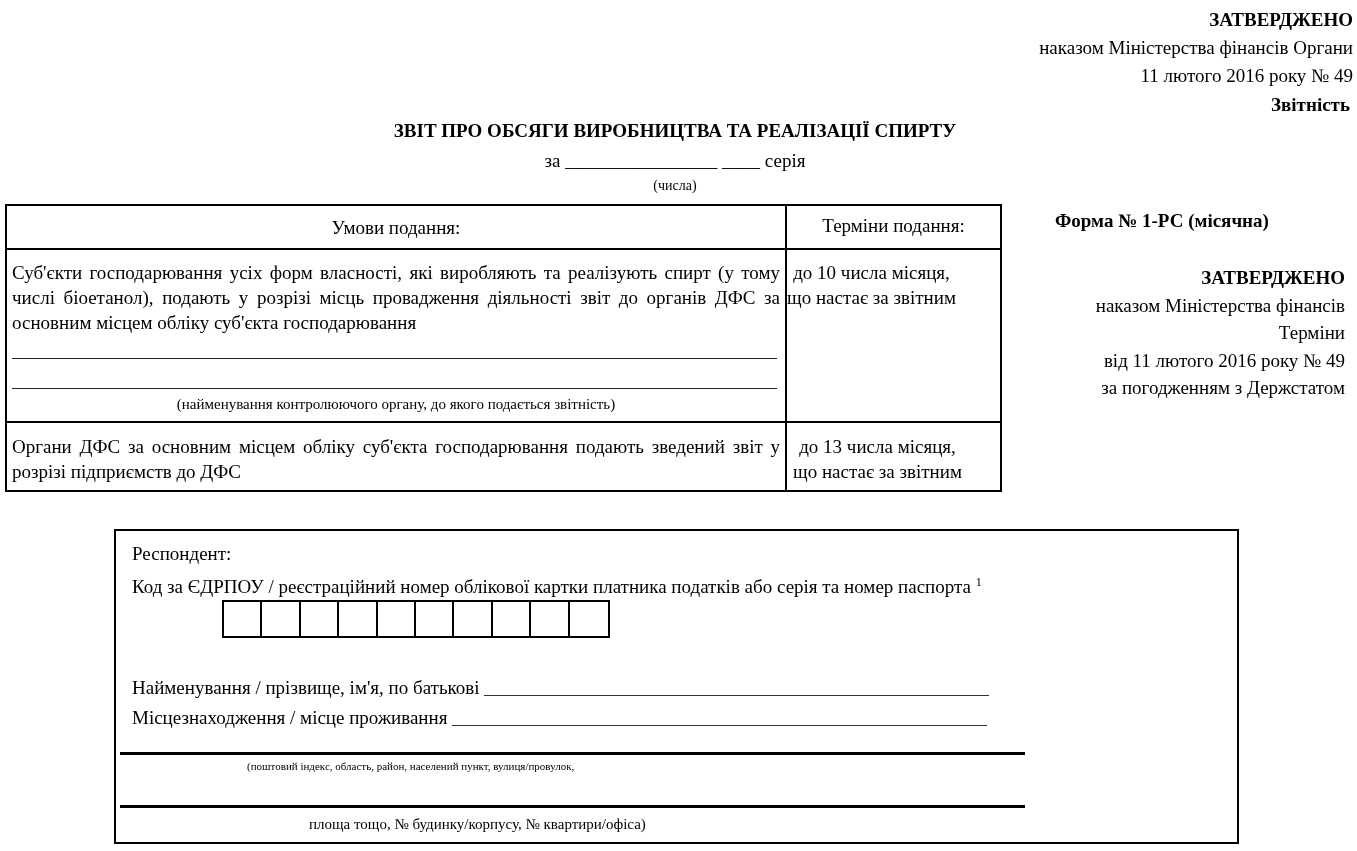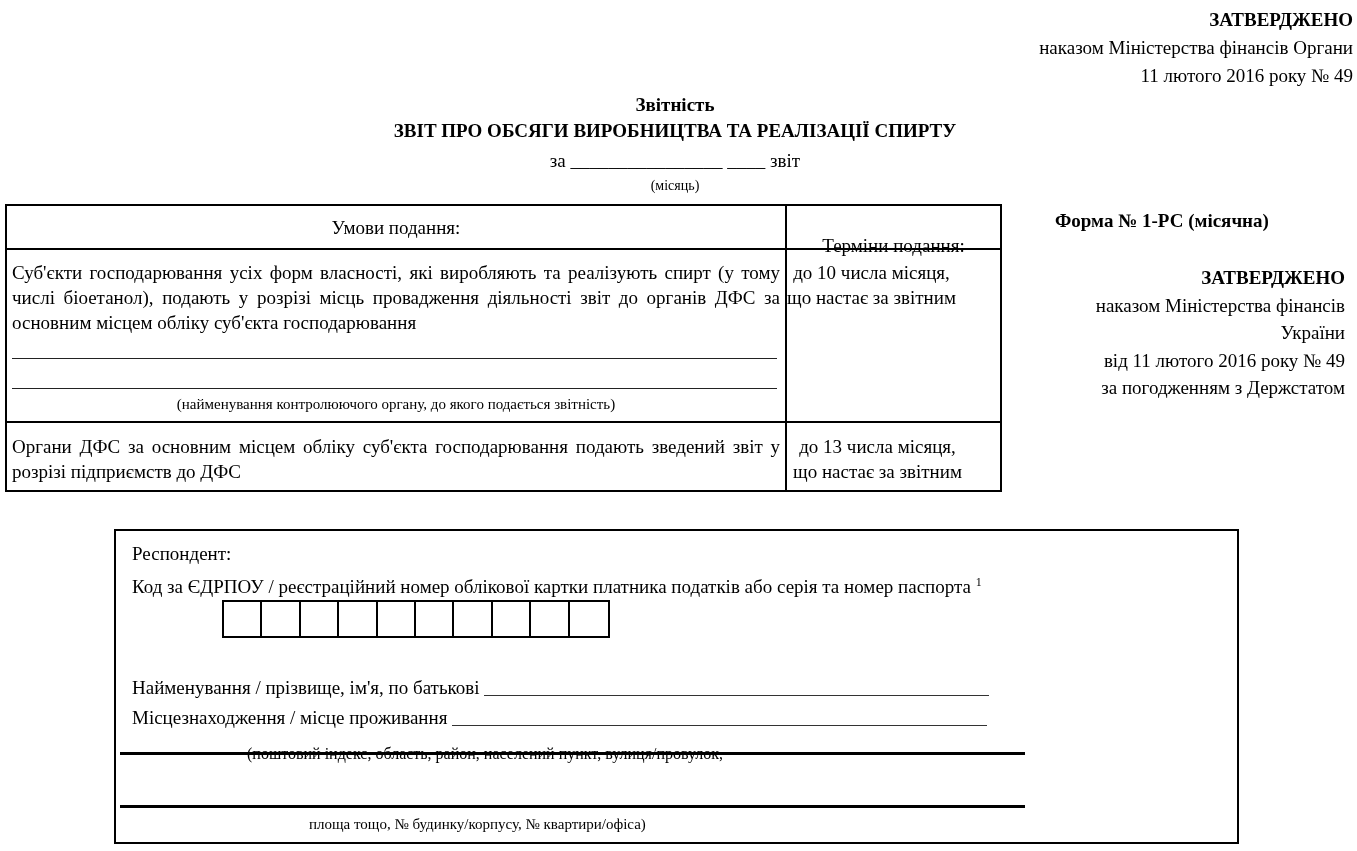--- a/index.html
+++ b/index.html
@@ -35,20 +35,21 @@
       top: 92px;
       text-align: center;
     }
     .title-block .t1 {
       position: absolute;
       left: 0; width: 1350px;
       top: 0;
       font-weight: bold;
       font-size: 19px;
       line-height: 26px;
+      text-align: right;
     }
     .title-block .t2 {
       position: absolute;
       left: 0; width: 1350px;
       top: 26px;
       font-weight: bold;
       font-size: 19px;
       line-height: 26px;
     }
     .title-block .t3 {
@@ -189,32 +190,32 @@
   <div>11 лютого 2016 року № 49</div>
 </div>
 
 <div class="abs title-block">
   <div class="t1">Звітність</div>
   <div class="t2">ЗВІТ ПРО ОБСЯГИ ВИРОБНИЦТВА ТА РЕАЛІЗАЦІЇ СПИРТУ</div>
   <div class="t3">
     <span>за</span>
     <span>________________</span>
     <span>____</span>
-    <span>звіт</span>
-  </div>
-  <div class="t4">(місяць)</div>
+    <span>серія</span>
+  </div>
+  <div class="t4">(числа)</div>
 </div>
 
 <div class="abs cond-table">
   <div class="vline"></div>
   <div class="hline" style="top:42px;"></div>
   <div class="hline" style="top:215px;"></div>
 
   <div class="cell-text center" style="left:0; width:778px; top:9px;">Умови подання:</div>
-  <div class="cell-text center" style="left:780px; width:213px; top:27px;">Терміни подання:</div>
+  <div class="cell-text center" style="left:780px; width:213px; top:7px;">Терміни подання:</div>
 
   <div class="cell-text justify" style="left:5px; width:768px; top:54px;">Суб'єкти господарювання усіх форм власності, які виробляють та реалізують спирт (у тому числі біоетанол), подають у розрізі місць провадження діяльності звіт до органів ДФС за основним місцем обліку суб'єкта господарювання</div>
   <div class="underline-rule" style="top:152px;"></div>
   <div class="underline-rule" style="top:182px;"></div>
   <div class="caption-small" style="left:0; width:778px; top:189px;">(найменування контролюючого органу, до якого подається звітність)</div>
   <div class="cell-text center" style="left:780px; width:169px; top:54px;">
     <div>до 10 числа місяця,</div>
     <div>що настає за звітним</div>
   </div>
 
@@ -223,21 +224,21 @@
     <div>до 13 числа місяця,</div>
     <div>що настає за звітним</div>
   </div>
 </div>
 
 <div class="abs form-label">Форма № 1-РС (місячна)</div>
 
 <div class="abs approve-right">
   <div class="bold">ЗАТВЕРДЖЕНО</div>
   <div>наказом Міністерства фінансів</div>
-  <div>України</div>
+  <div>Терміни</div>
   <div>від 11 лютого 2016 року № 49</div>
   <div>за погодженням з Держстатом</div>
 </div>
 
 <div class="abs resp-box">
   <div class="resp-line" style="top:10px;">Респондент:</div>
   <div class="resp-line" style="top:38px;">
     <span>Код за ЄДРПОУ / реєстраційний номер облікової картки платника податків або серія та номер паспорта</span>
     <span class="sup">1</span>
   </div>
@@ -258,17 +259,17 @@
   <div class="resp-line" style="top:144px;">
     <span>Найменування / прізвище, ім'я, по батькові</span>
     <span class="fill-line" style="width:505px;"></span>
   </div>
   <div class="resp-line" style="top:174px;">
     <span>Місцезнаходження / місце проживання</span>
     <span class="fill-line" style="width:535px;"></span>
   </div>
 
   <div class="thick-rule" style="top:221px;"></div>
-  <div class="resp-line" style="top:214px; left:131px; font-size:16px; line-height:18px;text-align:right;">(поштовий індекс, область, район, населений пункт, вулиця/провулок,</div>
+  <div class="resp-line" style="top:226px; left:131px; font-size:11px; line-height:18px;text-align:right;">(поштовий індекс, область, район, населений пункт, вулиця/провулок,</div>
 
   <div class="thick-rule" style="top:274px;"></div>
   <div class="resp-line" style="top:284px; left:193px; font-size:15px; line-height:18px;">площа тощо, № будинку/корпусу, № квартири/офіса)</div>
 </div>
 
 </body></html>

